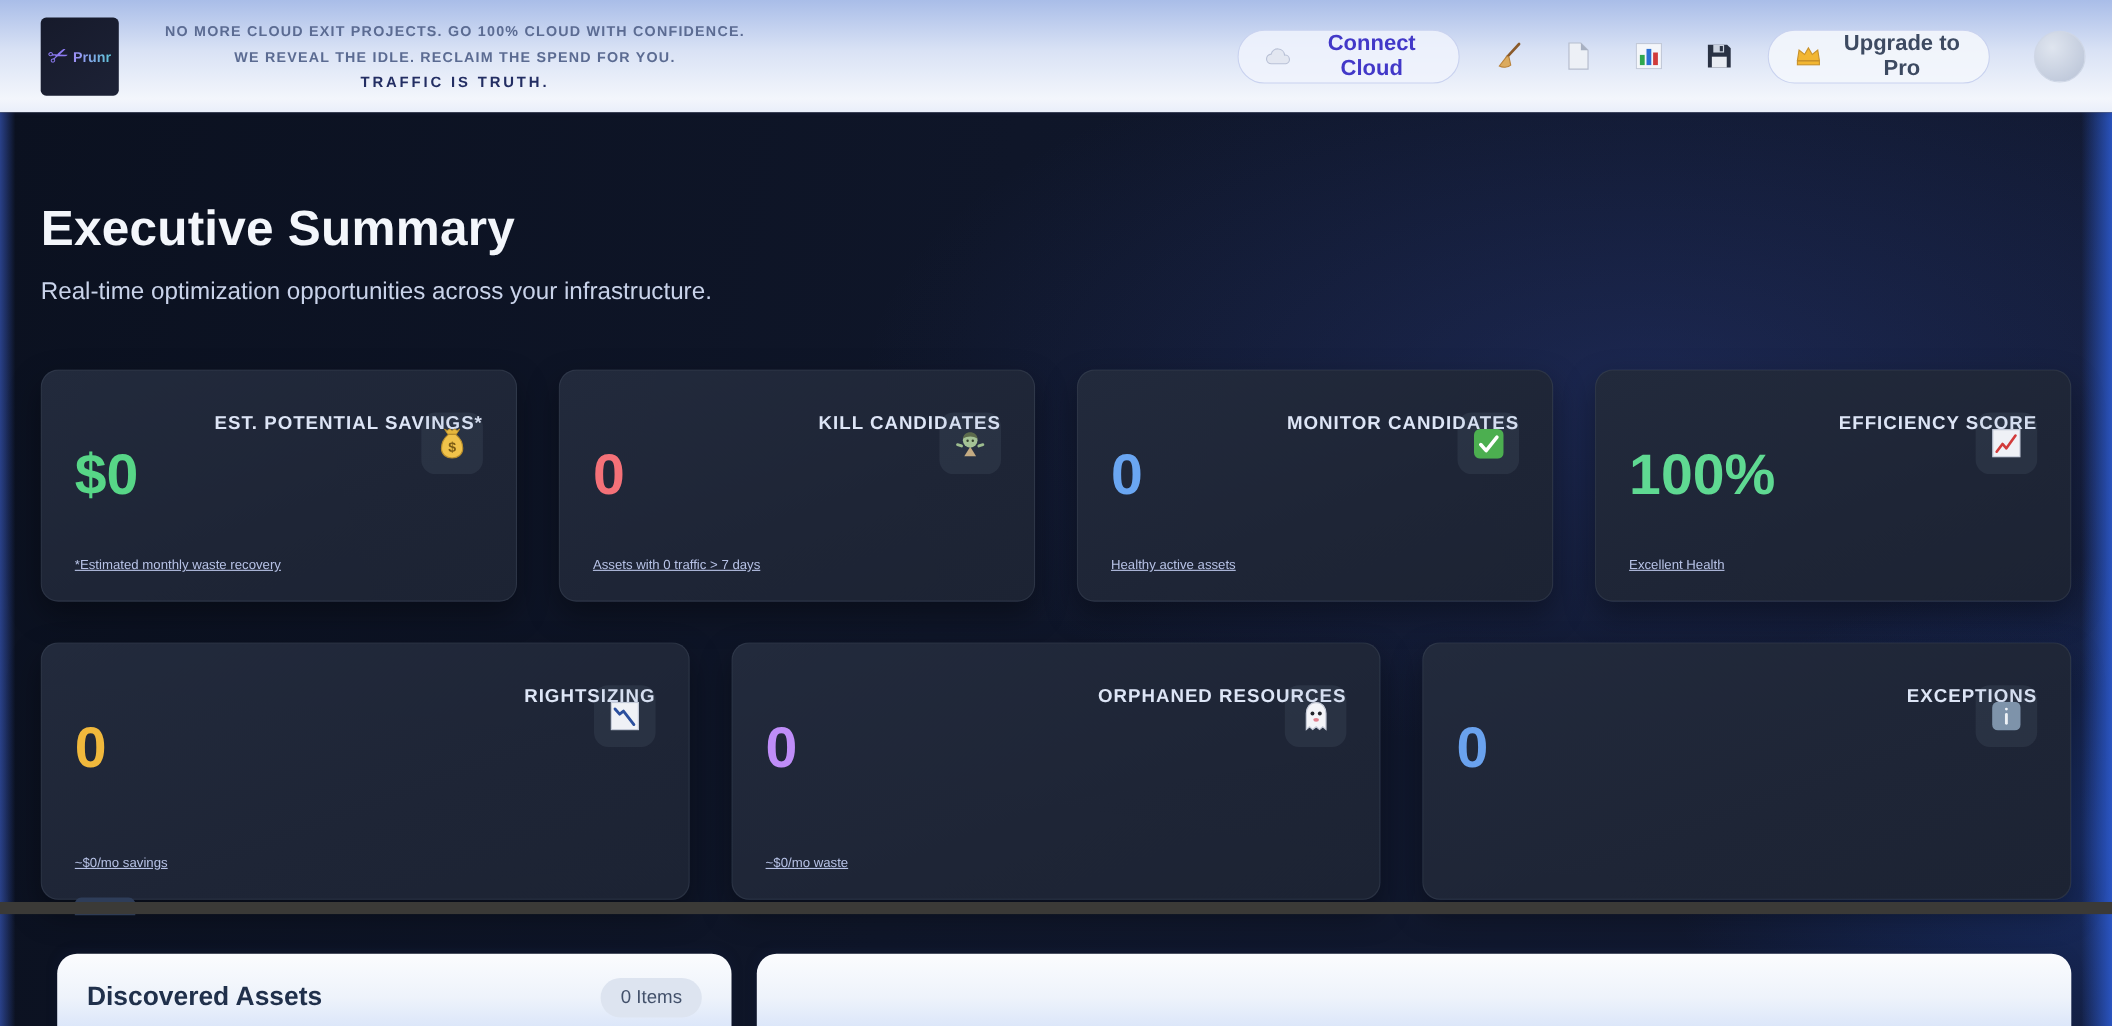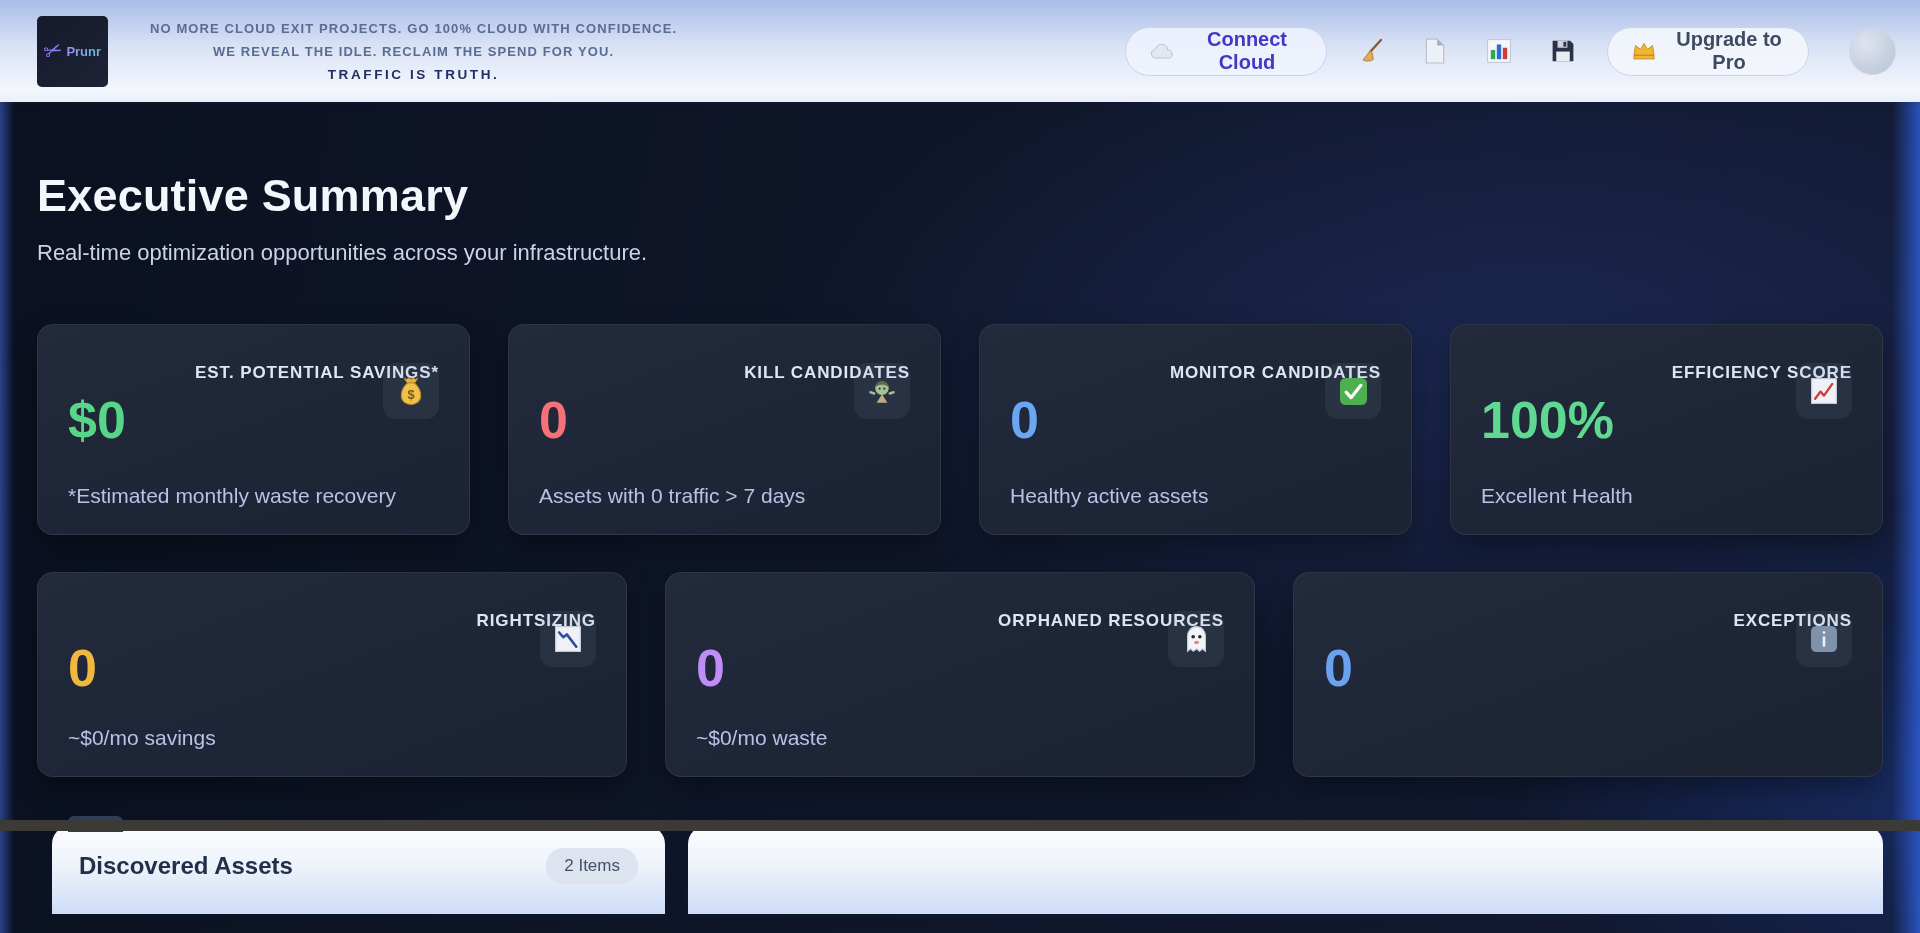--- a/index.html
+++ b/index.html
@@ -35,21 +35,21 @@
   .connect-btn { background:rgba(240,243,253,.85); color:#4238c8; width:202px; }
   .upgrade-btn { background:rgba(243,246,252,.9); color:#3d4a61; width:202px; }
   .tool-btn { background:transparent; border:none; cursor:pointer; width:40px; height:40px;
               display:flex; align-items:center; justify-content:center; }
   .avatar { width:47px; height:47px; border-radius:50%; margin-left:16px; cursor:pointer;
             background:radial-gradient(circle at 35% 32%,#dfe5ef,#c3ccdd 70%,#b7c1d4);
             border:1px solid #cfd7e6; }
 
   
   .main {
-    position:relative; width:1920px; height:831px; padding:0 37px; overflow:hidden;
+    position:relative; width:1920px; height:831px; padding:12px 37px; overflow:hidden;
     background:
       radial-gradient(1100px 520px at 78% 30%, rgba(56,78,168,.28), transparent 65%),
       radial-gradient(700px 420px at 101% 80%, rgba(40,90,220,.30), transparent 62%),
       linear-gradient(100deg,#0b1120 0%,#0f1629 45%,#121a33 100%);
   }
   .edge-glow-left  { position:absolute; left:0; top:0; bottom:0; width:14px; pointer-events:none;
       background:linear-gradient(to right, rgba(66,104,224,.55), rgba(66,104,224,0)); }
   .edge-glow-right { position:absolute; right:0; top:0; bottom:0; width:28px; pointer-events:none;
       background:linear-gradient(to left, rgba(45,92,212,.85), rgba(45,92,212,0)); }
 
@@ -61,25 +61,25 @@
   .row1 { margin-top:56px; }
   .row2 { margin-top:37px; }
   .card {
     position:relative; border-radius:16px; padding:0 30px;
     background:linear-gradient(160deg,#222a3c 0%,#1e2536 60%,#1c2333 100%);
     border:1px solid rgba(148,163,184,.12);
     box-shadow:0 12px 28px rgba(0,0,0,.35);
     display:flex; flex-direction:column;
   }
   .row1 .card { flex:1 1 0; height:211px; }
-  .row2 .card { flex:1 1 0; height:205px; }
+  .row2 .card { flex:1 1 0; height:234px; }
   .card-label { margin-top:38px; font-size:17px; font-weight:700; letter-spacing:.9px;
                 color:#dde5f6; text-transform:uppercase;text-align:right; }
   .card-value { margin-top:10px; font-size:52px; font-weight:700; line-height:54px; }
-  .card-subtitle { margin-top:auto; margin-bottom:26px; font-size:21px; color:#b7c2e6; }
+  .card-subtitle { margin-top:auto; margin-bottom:26px; font-size:12px; color:#b7c2e6;text-decoration:underline; }
   .icon-badge {
     position:absolute; top:38px; right:30px; width:56px; height:56px; border-radius:13px;
     background:rgba(148,163,184,.10); display:flex; align-items:center; justify-content:center;
   }
 
   
   .panels-row { display:flex; gap:8px; margin-top:49px; height:88px; }
   .panel {
     border-radius:18px 18px 0 0;
     background:linear-gradient(180deg,#fbfcfe 0%,#eef3fb 45%,#cddcf8 100%);
@@ -291,21 +291,21 @@
               <rect x="9.9" y="8.6" width="2.2" height="9" rx="1.1" fill="#eef2f7"></rect>
             </svg>
           </span>
         </div>
       </div>
     </div>
 
     <div class="panels-row">
       <div class="panel panel-left">
         <div class="panel-title">Discovered Assets</div>
-        <div class="count-badge">2 Items</div>
+        <div class="count-badge">0 Items</div>
       </div>
       <div class="panel panel-right"></div>
     </div>
   </div>
 
   <button class="partial-tab"></button>
   <div class="bottom-strip"></div>
 
 </div>
 

